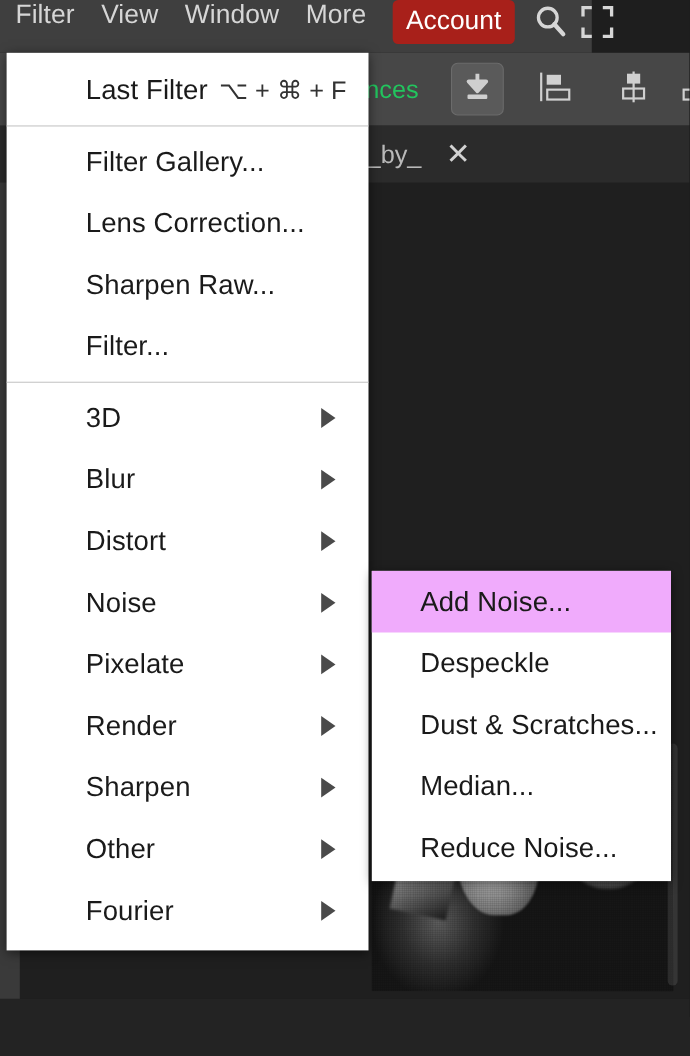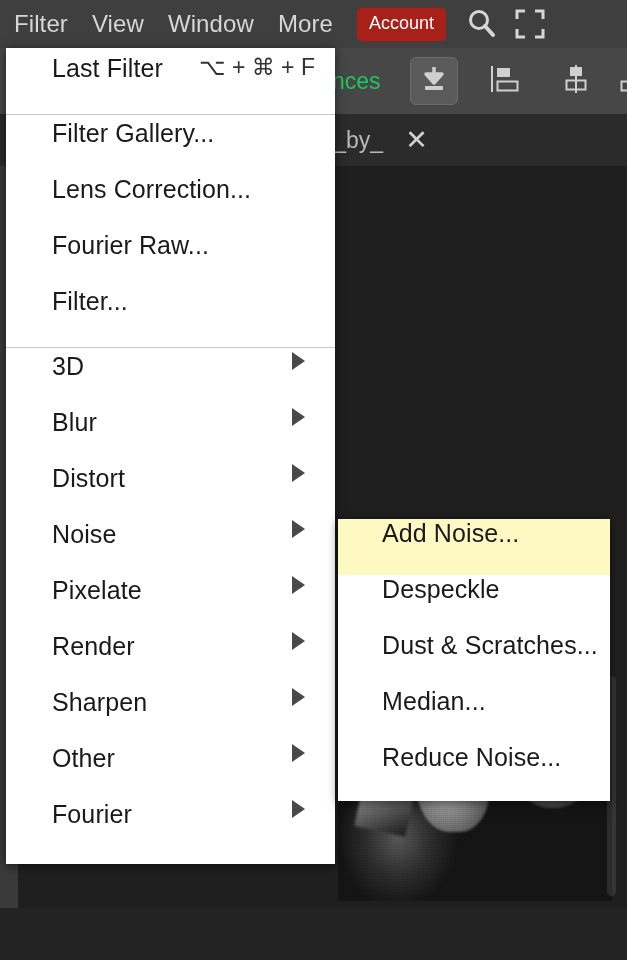--- a/index.html
+++ b/index.html
@@ -18,39 +18,39 @@
     width: 627px;
     height: 960px;
     background: #1e1e1e;
     overflow: hidden;
   }
 
   
   .menubar {
     position: absolute;
     left: 0; top: 0;
-    width: 627px; height: 48px;
+    width: 538px; height: 48px;
     background: #3f3f3f;
     display: flex;
-    align-items: center;
+    align-items: flex-start;
     padding-left: 14px;
     z-index: 10;
   }
   .menubar-item {
     color: #d6d6d6;
     font-size: 24px;
     letter-spacing: 0.1px;
     margin-right: 24px;
     white-space: nowrap;
     cursor: default;
   }
   .account-btn {
     background: #a8201a;
     color: #ffffff;
-    font-size: 18px;
+    font-size: 24px;
     border-radius: 5px;
     padding: 5px 12px 7px 12px;
     margin-right: 16px;
     white-space: nowrap;
     cursor: pointer;
   }
   .bar-icon {
     width: 40px; height: 40px;
     display: flex; align-items: center; justify-content: center;
     margin-right: 8px;
@@ -228,23 +228,23 @@
   }
   #noise-submenu {
     left: 338px; top: 519px;
     width: 272px;
     padding: 0 0 2px 0;
   }
 
   .menu-row {
     position: relative;
     display: flex;
-    align-items: flex-start;
+    align-items: center;
     height: 56px;
-    padding: 0 14px 0 46px;
+    padding: 0 14px 0 72px;
     cursor: pointer;
     white-space: nowrap;
   }
   .menu-row .label {
     color: #1a1a1a;
     font-size: 25px;
     letter-spacing: 0.1px;
   }
   .menu-row .shortcut {
     margin-left: auto;
@@ -253,21 +253,21 @@
     padding-right: 6px;
   }
   .menu-row .arrow {
     margin-left: auto;
     width: 0; height: 0;
     border-left: 13px solid #4a4a4a;
     border-top: 9px solid transparent;
     border-bottom: 9px solid transparent;
     margin-right: 16px;
   }
-  .menu-row.selected { background: #fef9c3; }
+  .menu-row.selected { background: #f0abfc; }
   .menu-sep {
     height: 1px;
     background: #c6c6c6;
     margin: 4px 0 4px 0;
   }
   #noise-submenu .menu-row { padding-left: 44px; height: 56px; }
 </style>
 </head>
 <body>
 
@@ -372,21 +372,21 @@
 
     <div class="menu-sep"></div>
 
     <div class="menu-row">
       <span class="label">Filter Gallery...</span>
     </div>
     <div class="menu-row">
       <span class="label">Lens Correction...</span>
     </div>
     <div class="menu-row">
-      <span class="label">Fourier Raw...</span>
+      <span class="label">Sharpen Raw...</span>
     </div>
     <div class="menu-row">
       <span class="label">Filter...</span>
     </div>
 
     <div class="menu-sep"></div>
 
     <div class="menu-row">
       <span class="label">3D</span>
       <span class="arrow"></span>

